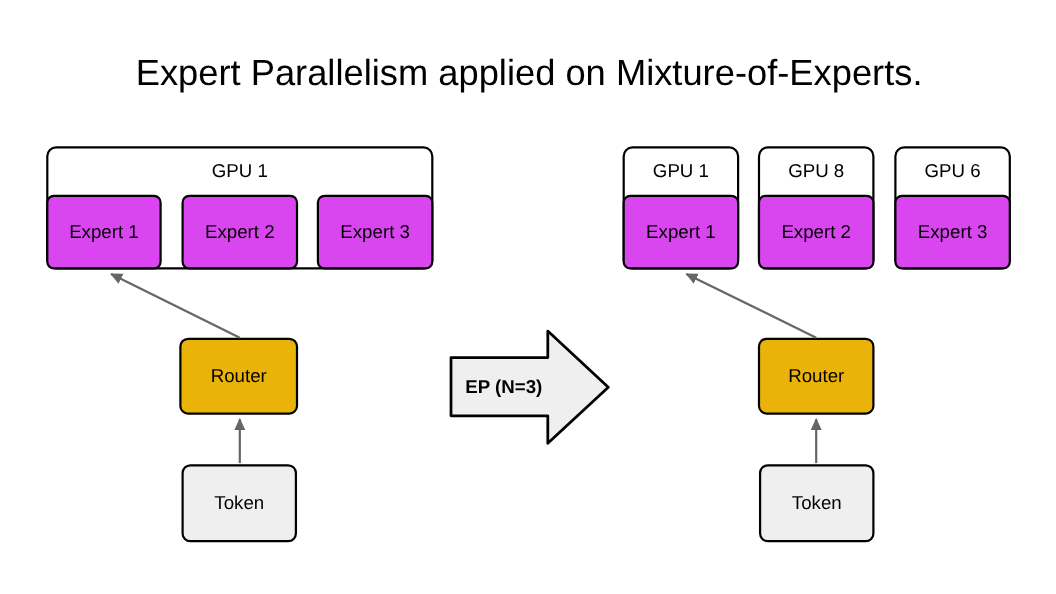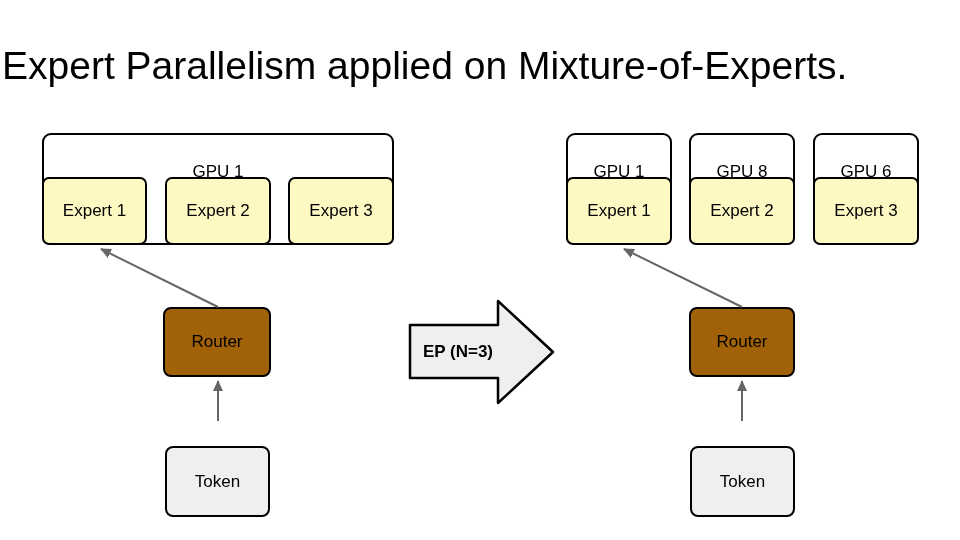--- a/index.html
+++ b/index.html
@@ -13,21 +13,22 @@
     width: 960px;
     height: 540px;
     background: #ffffff;
     overflow: hidden;
   }
   .title {
     position: absolute;
     left: 2px;
     right: 0;
     top: 48px;
-    font-size: 39px;
+    text-align: center;
+    font-size: 33px;
     line-height: 36px;
     color: #000000;
     letter-spacing: 0px;
   }
   .box {
     position: absolute;
     box-sizing: border-box;
     border: 2px solid #000000;
     color: #000000;
     font-size: 17px;
@@ -45,49 +46,47 @@
     width: 106px;
     height: 112px;
     background: #ffffff;
     border-radius: 9px;
   }
   .gpu-head {
     height: 42px;
     display: flex;
     align-items: center;
     justify-content: center;
-    margin-top: 16px;
   }
   .expert {
     top: 177px;
     height: 68px;
-    background: #fef9c3;
+    background: #d946ef;
     border-radius: 7px;
     display: flex;
     align-items: center;
     justify-content: center;
   }
   .router {
     top: 307px;
     height: 70px;
-    background: #a16207;
+    background: #eab308;
     border-radius: 8px;
     display: flex;
     align-items: center;
     justify-content: center;
   }
   .token {
     top: 422px;
     height: 71px;
     background: #efefef;
     border-radius: 8px;
     display: flex;
     align-items: center;
     justify-content: center;
-    margin-top: 24px;
   }
   .connector-layer {
     position: absolute;
     left: 0;
     top: 0;
     width: 960px;
     height: 540px;
     pointer-events: none;
   }
   .ep-label {

